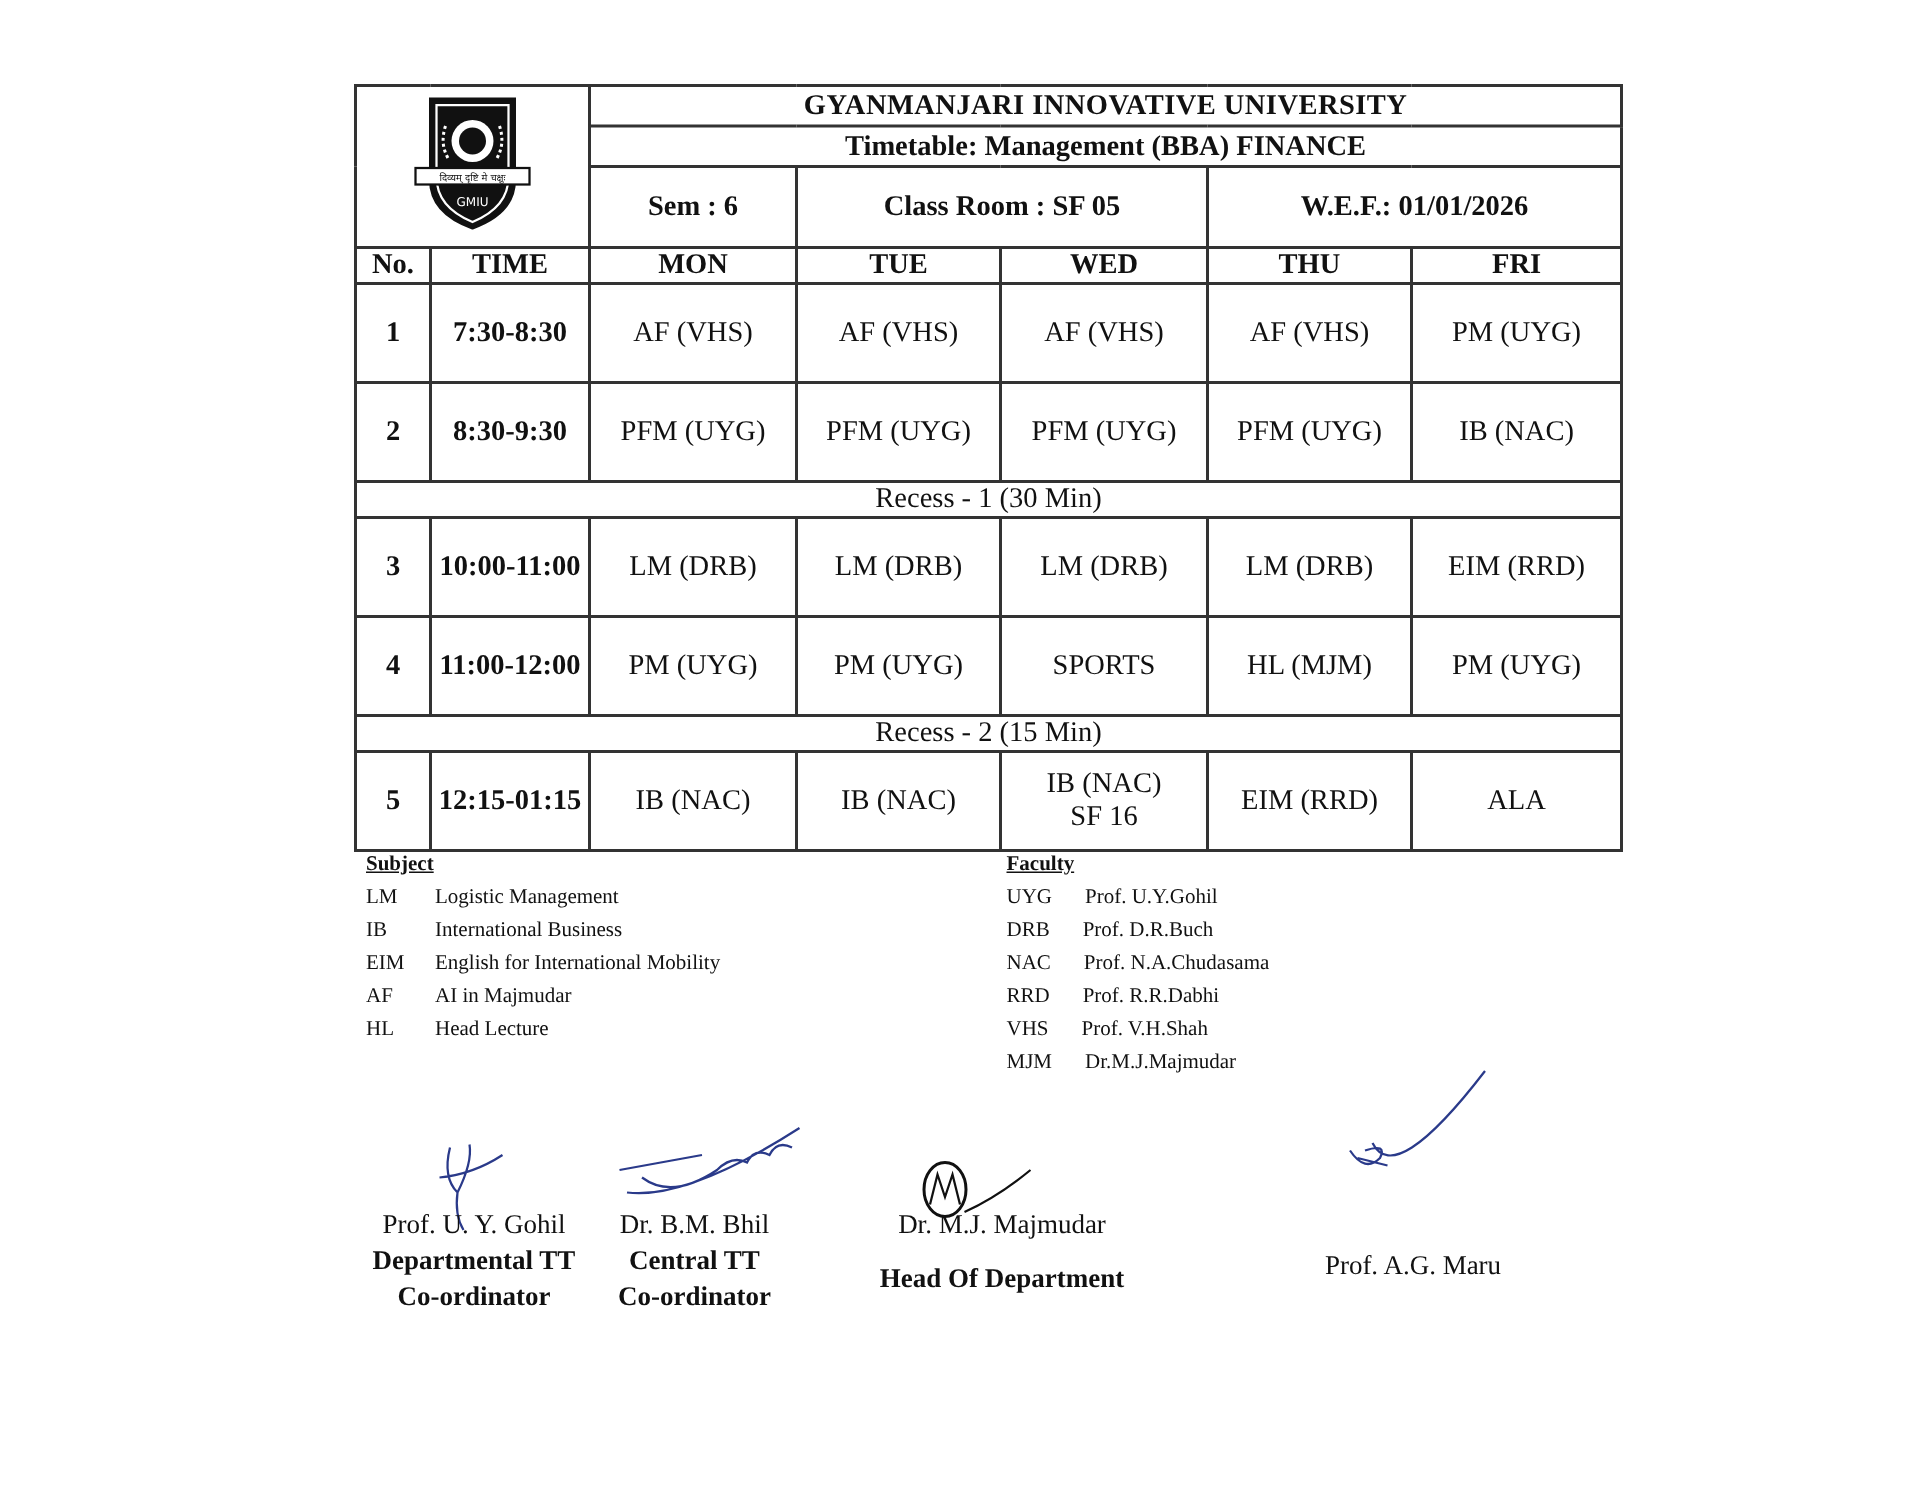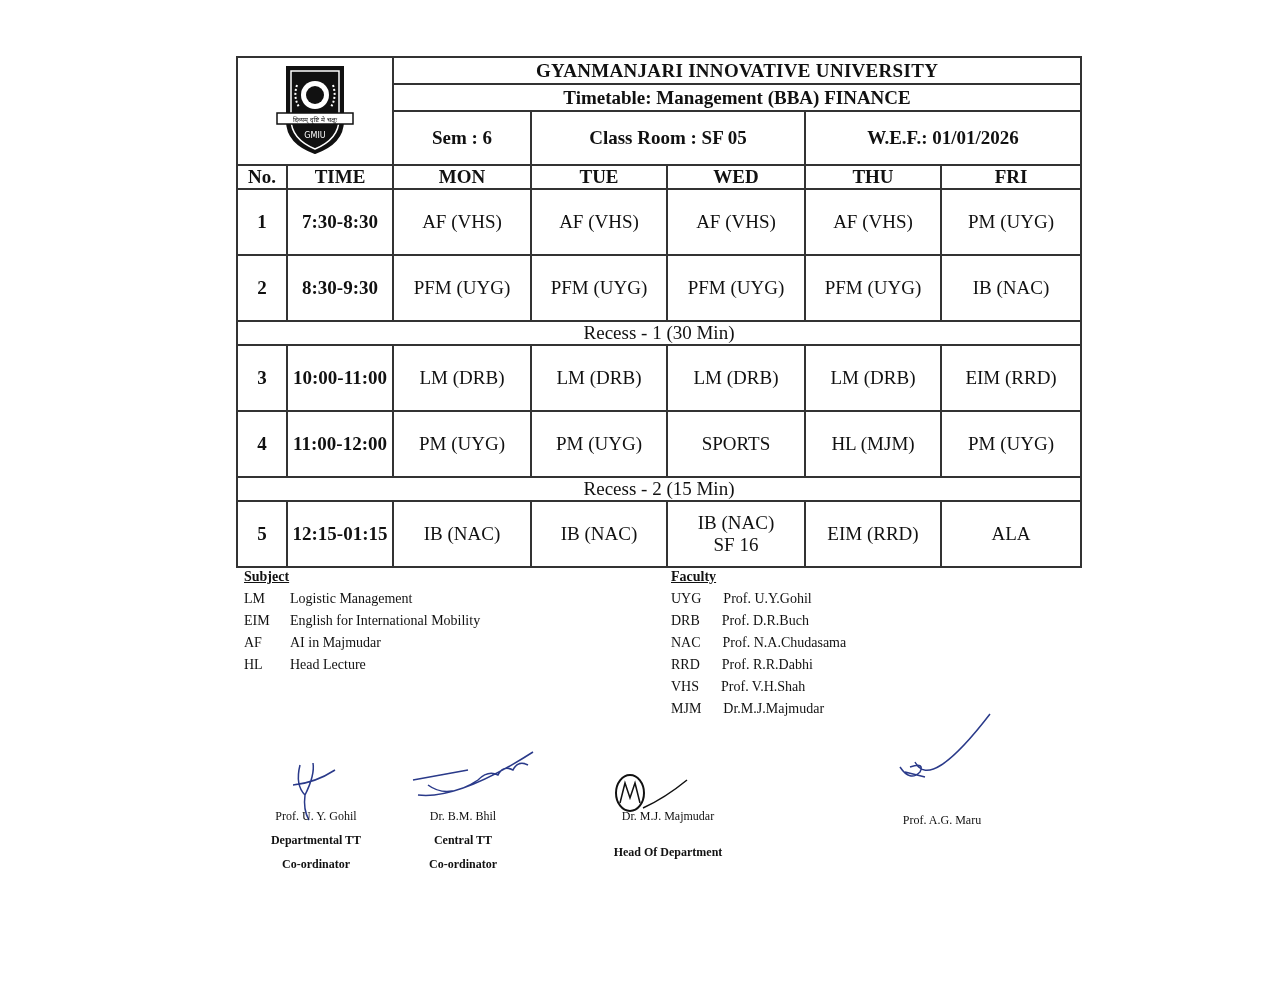--- a/index.html
+++ b/index.html
@@ -14,21 +14,21 @@
   .sub { font-size:19px; font-weight:bold; height:25px; }
   .meta { font-size:21px; font-weight:bold; height:52px; }
   .hdr td { font-weight:bold; font-size:18px; height:20px; }
   .row td { height:64px; }
   .recess td { height:20px; font-weight:normal; font-size:17px; }
   .logo-cell { position:relative; }
   .legend { position:absolute; top:566px; font-size:14px; line-height:22px; }
   .legend .title { font-weight:bold; text-decoration:underline; }
   .legend .code { display:inline-block; width:46px; }
   .fac .code { width:auto; margin-right:22px; }
-  .sig { position:absolute; text-align:center; font-size:12px; line-height:24px; }
+  .sig { position:absolute; text-align:center; font-size:18px; line-height:24px; }
   .sig .role { font-weight:bold; }
 </style>
 </head>
 <body>
 
 <div class="sheet">
   <table class="tt">
     <colgroup>
       <col style="width:50px">
         <col style="width:106px">
@@ -125,20 +125,21 @@
       <td>EIM (RRD)</td>
       <td>ALA</td>
     </tr>
   </tbody>
     </table>
 </div>
 
 <div class="legend" style="left:244px;">
   <div class="title">Subject</div>
   <div><span class="code">LM</span><span>Logistic Management</span></div>
+  <div><span class="code">IB</span><span>International Business</span></div>
   <div><span class="code">EIM</span><span>English for International Mobility</span></div>
   <div><span class="code">AF</span><span>AI in Majmudar</span></div>
   <div><span class="code">HL</span><span>Head Lecture</span></div>
 </div>
 
 <div class="legend fac" style="left:671px;">
   <div class="title">Faculty</div>
   <div><span class="code">UYG</span><span>Prof. U.Y.Gohil</span></div>
   <div><span class="code">DRB</span><span>Prof. D.R.Buch</span></div>
   <div><span class="code">NAC</span><span>Prof. N.A.Chudasama</span></div>
@@ -168,15 +169,15 @@
 </div>
 <div class="sig" style="left:398px;width:130px;top:804px">
   <div>Dr. B.M. Bhil</div>
   <div class="role">Central TT</div>
   <div class="role">Co-ordinator</div>
 </div>
 <div class="sig" style="left:578px;width:180px;top:804px">
   <div>Dr. M.J. Majmudar</div>
   <div class="role" style="margin-top:12px">Head Of Department</div>
 </div>
-<div class="sig" style="left:832px;width:220px;top:808px">
+<div class="sig" style="left:832px;width:220px;top:831px">
   <div>Prof. A.G. Maru</div>
 </div>
 
 </body></html>

